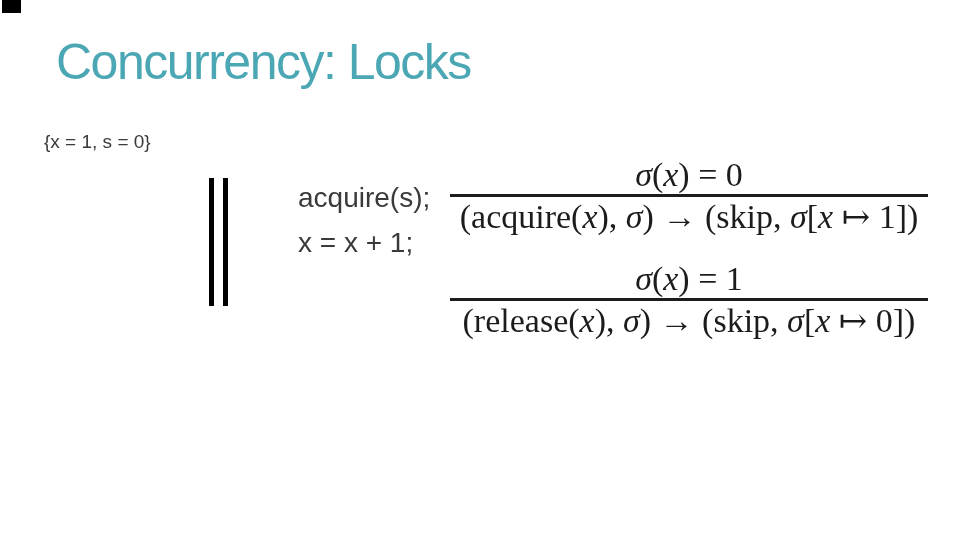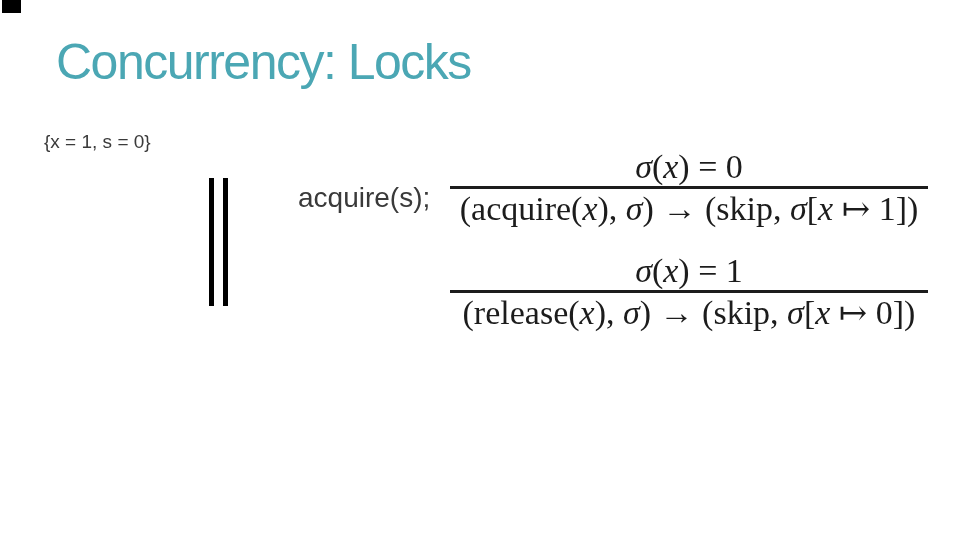--- a/index.html
+++ b/index.html
@@ -82,20 +82,21 @@
     color: var(--math-text, #1C1C1C);
     font-size: 34px;
   }
   .rule + .rule {
     margin-top: 23px;
   }
   .rule .premise {
     text-align: center;
     line-height: 38px;
     white-space: nowrap;
+    margin-top: 8px;
   }
   .rule .frac-line {
     width: 100%;
     height: 3px;
     background: var(--math-text, #1C1C1C);
   }
   .rule .conclusion {
     text-align: center;
     line-height: 40px;
     white-space: nowrap;
@@ -121,20 +122,21 @@
 
   <div class="precondition">{x = 1, s = 0}</div>
 
   <div class="parallel-bars">
     <div class="bar b1"></div>
     <div class="bar b2"></div>
   </div>
 
   <div class="program">
     <div class="code-line">acquire(s);</div>
+    <div class="code-line">x = x + 1;</div>
   </div>
 
   <div class="rules">
 
     <div class="rule">
       <div class="premise"><span class="m-var">σ</span><span class="m-rm">(</span><span class="m-var">x</span><span class="m-rm">) = 0</span></div>
       <div class="frac-line"></div>
       <div class="conclusion"><span class="m-rm">(acquire(</span><span class="m-var">x</span><span class="m-rm">), </span><span class="m-var">σ</span><span class="m-rm">) → (skip, </span><span class="m-var">σ</span><span class="m-rm">[</span><span class="m-var">x</span><span class="m-rm"> ↦ 1])</span></div>
     </div>
 

